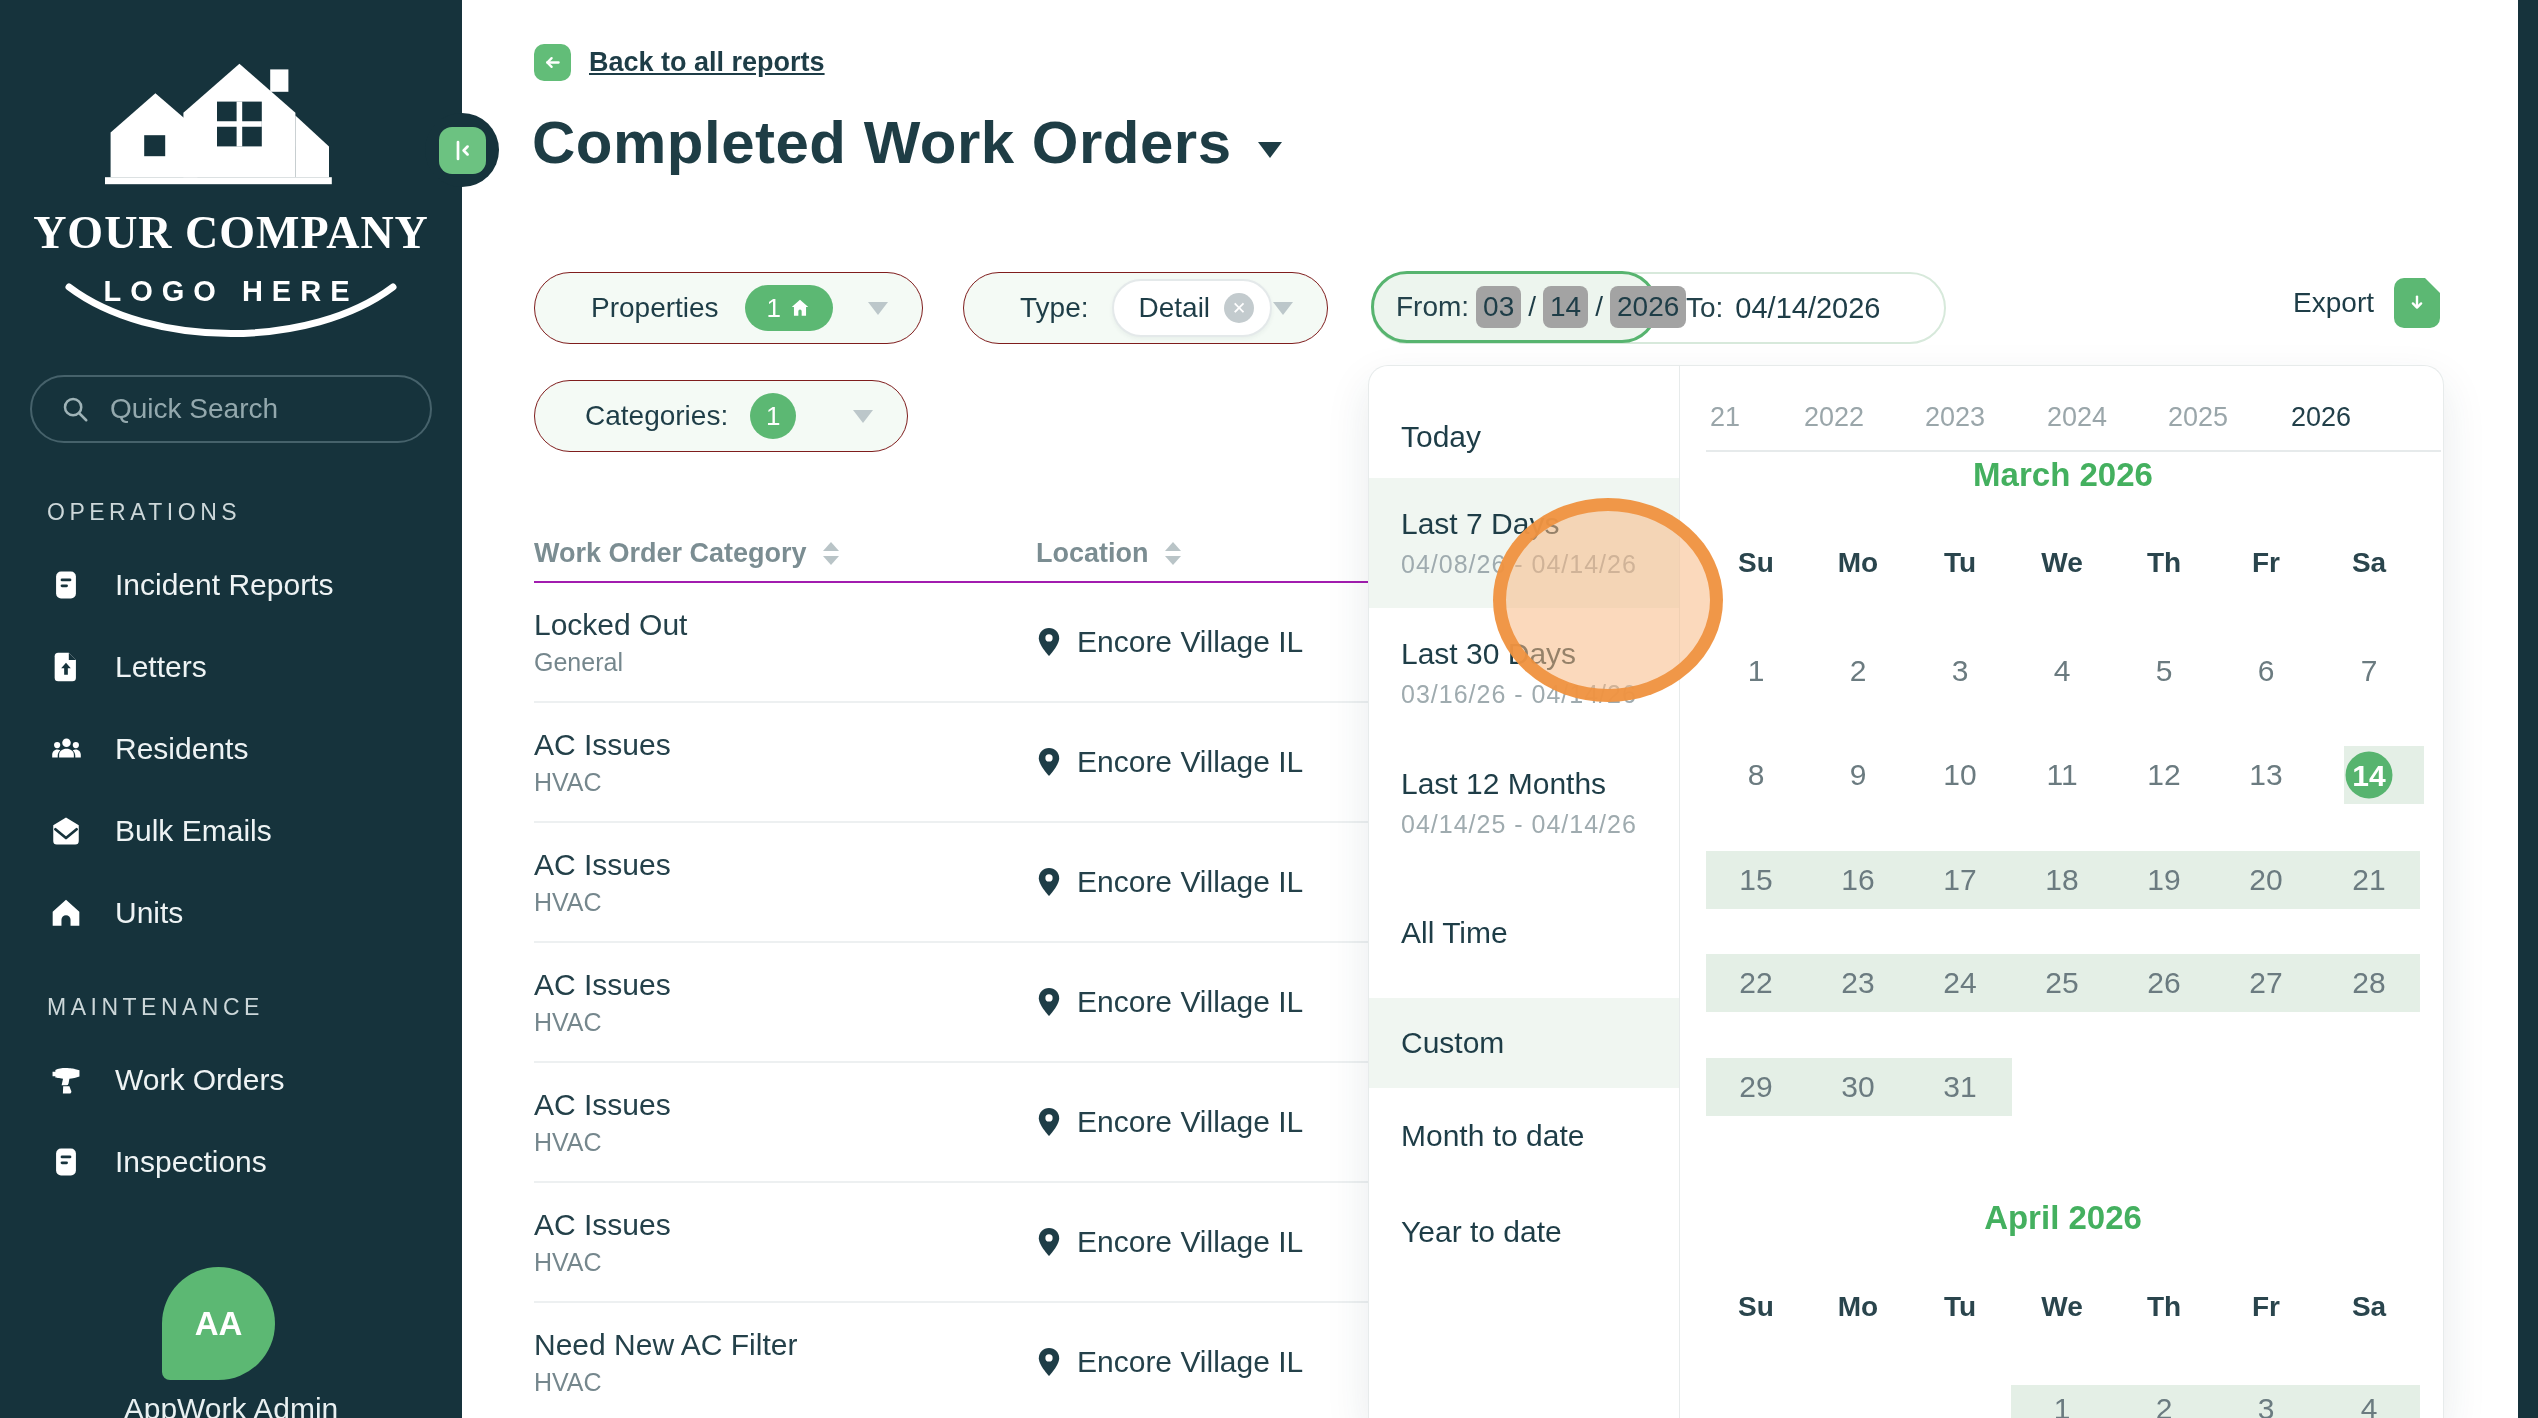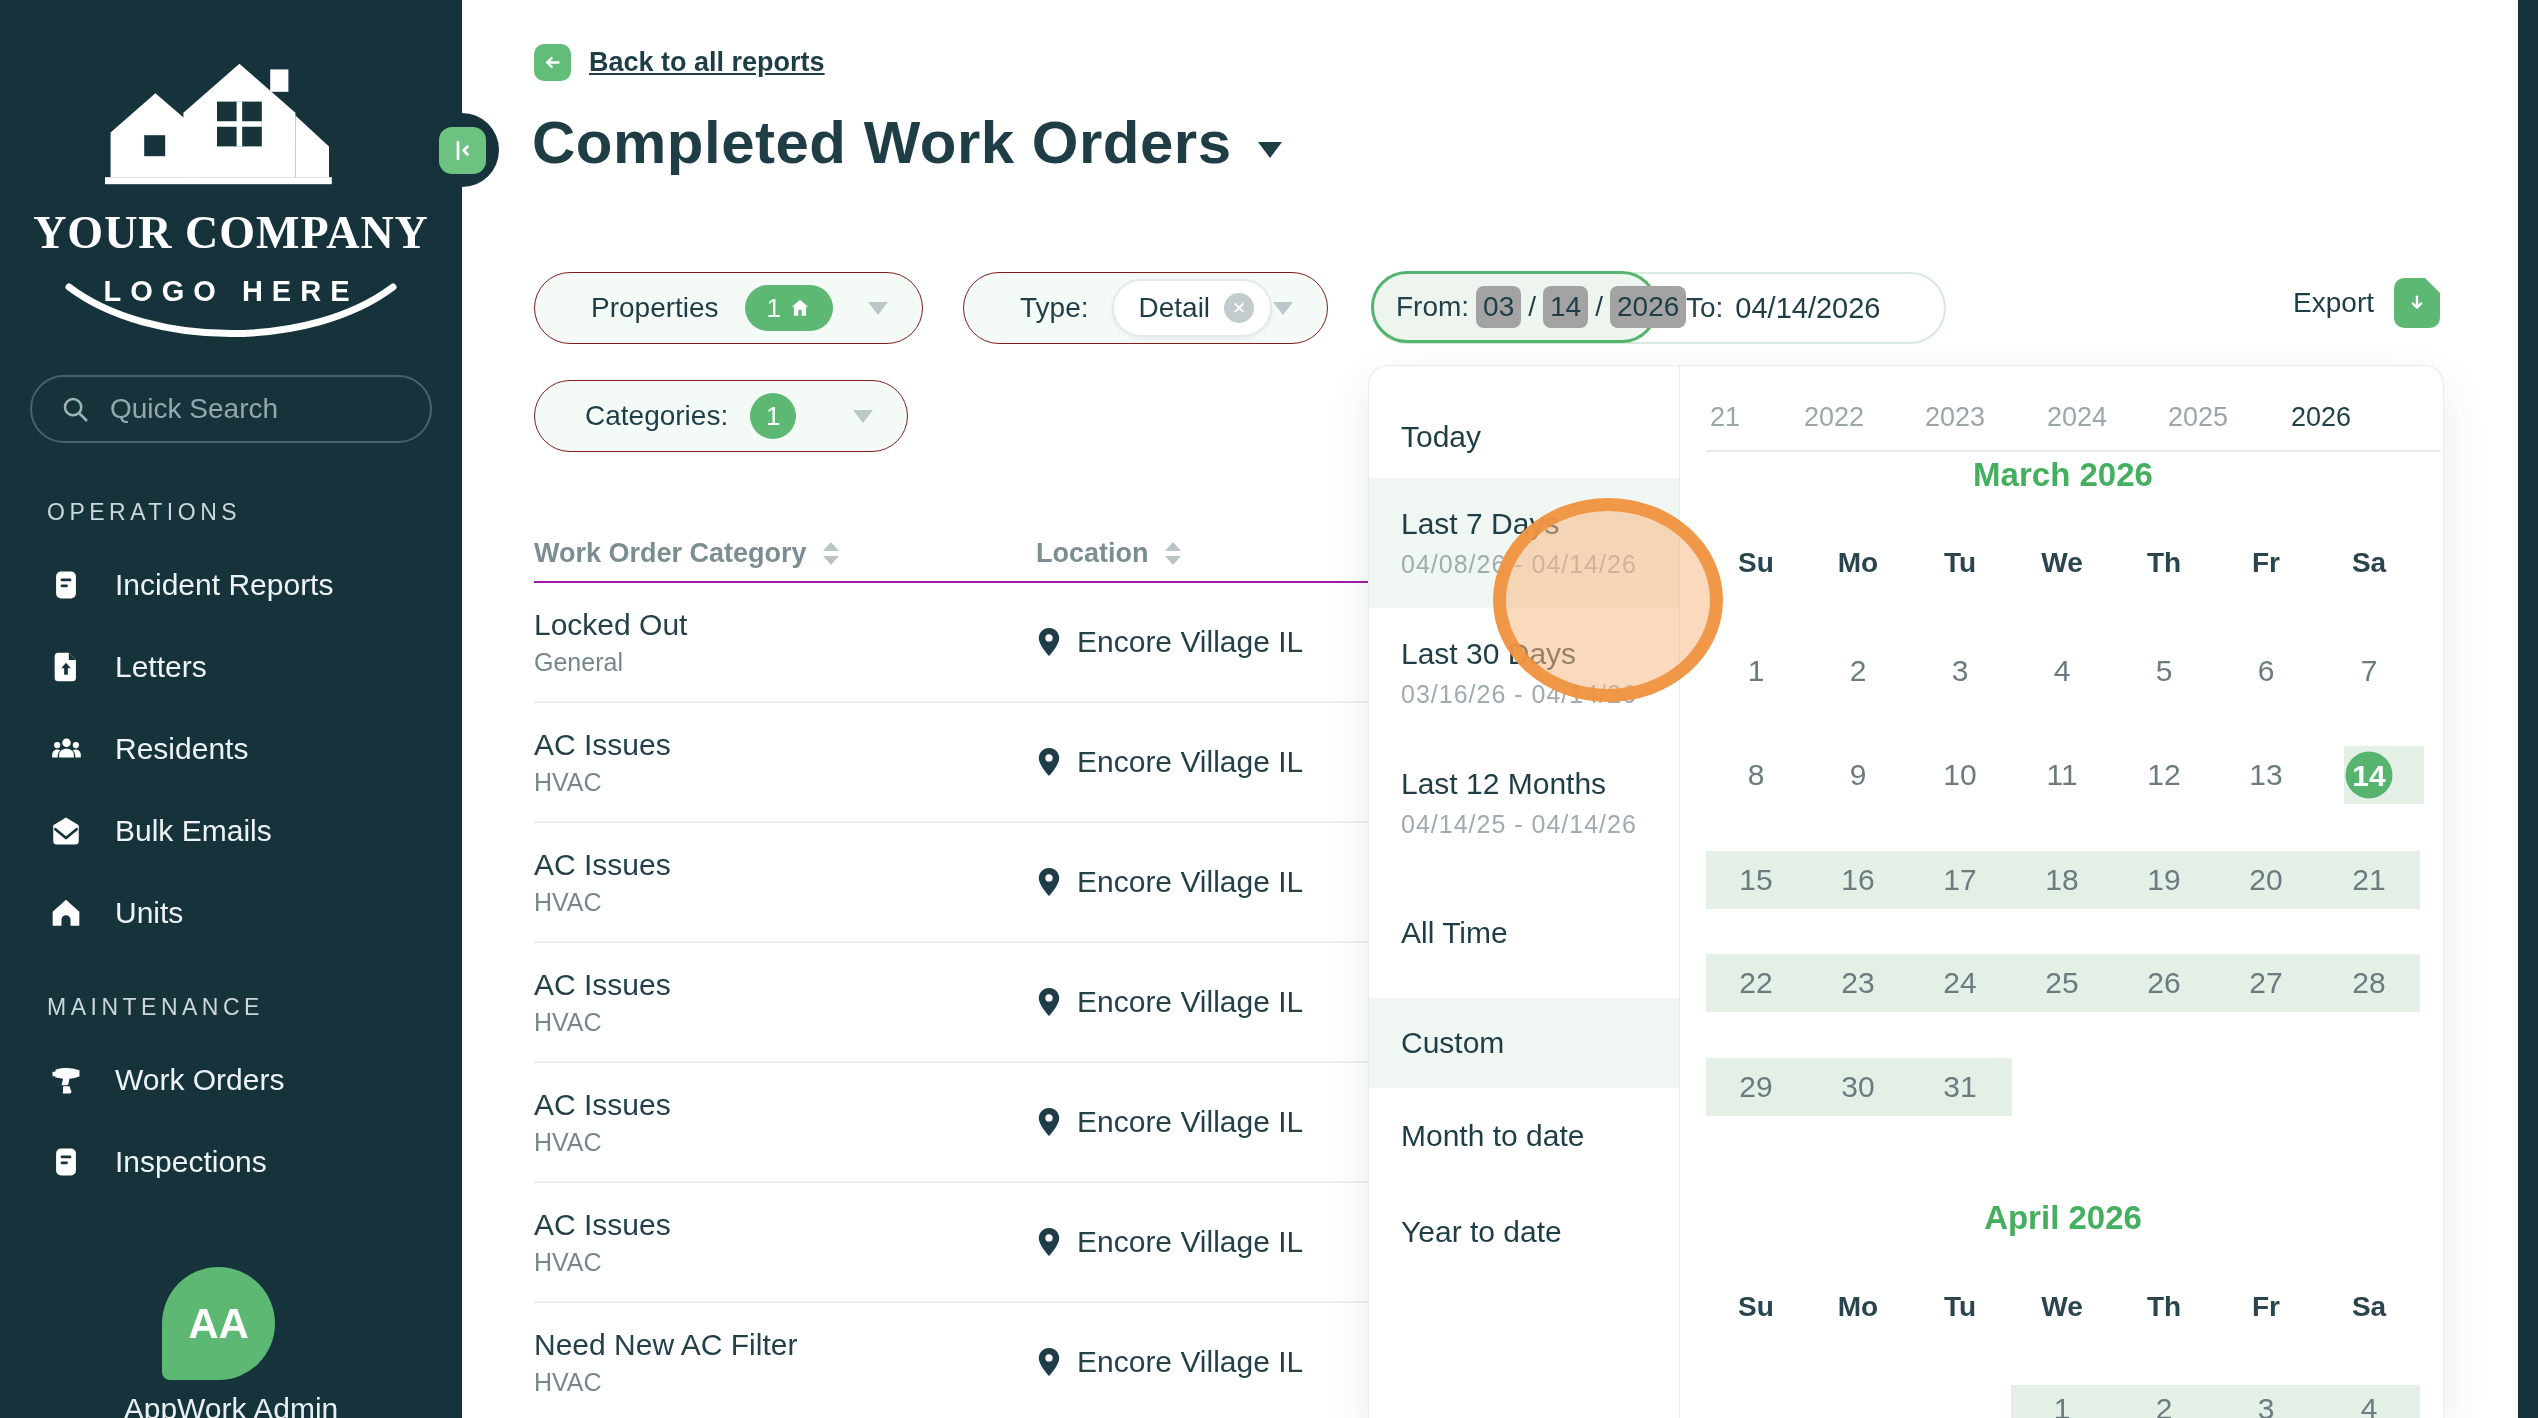--- a/index.html
+++ b/index.html
@@ -11,21 +11,21 @@
   .logo { margin:40px auto 0; width:400px; text-align:center; color:#fff; }
   .logo-line1 { font-family:"Liberation Serif", serif; font-size:46px; font-weight:700; letter-spacing:1px; margin-top:-6px; }
   .logo-wrap2 { position:relative; margin-top:16px; height:96px; }
   .logo-line2 { position:relative; z-index:2; font-size:29px; font-weight:700; letter-spacing:9px; }
   .logo-arc { position:absolute; left:30px; top:8px; z-index:1; }
   .search { margin:4px 30px 0; height:68px; border:2px solid #46626b; border-radius:34px; display:flex; align-items:center; gap:20px; padding:0 28px; color:#93a8ad; font-size:28px; cursor:text; }
   .sec-label { margin:56px 0 0 47px; font-size:23px; letter-spacing:4.5px; color:#ccd7d9; }
   .nav { margin-top:18px; }
   .nav-item { height:82px; display:flex; align-items:center; gap:30px; padding-left:47px; font-size:30px; color:#eef3f4; cursor:pointer; }
   .nav-item .ic { width:38px; display:flex; justify-content:center; }
-  .avatar { position:absolute; left:162px; top:1267px; width:113px; height:113px; background:#5cb873; border-radius:50% 50% 50% 8px; display:flex; align-items:center; justify-content:center; font-size:42px; font-weight:700; color:#fff; cursor:pointer; }
+  .avatar { position:absolute; left:162px; top:1267px; width:113px; height:113px; background:#5cb873; border-radius:50% 50% 50% 8px; display:flex; align-items:center; justify-content:center; font-size:33px; font-weight:700; color:#fff; cursor:pointer; }
   .admin-name { position:absolute; top:1392px; width:100%; text-align:center; font-size:30px; color:#e8f0f1; }
   .collapse-btn { position:absolute; left:425px; top:113px; width:74px; height:74px; border-radius:50%; background:#16333c; display:flex; align-items:center; justify-content:center; z-index:30; cursor:pointer; }
   .collapse-inner { width:47px; height:47px; background:#6cc281; border-radius:13px; display:flex; align-items:center; justify-content:center; }
 
   
   .main { position:absolute; left:462px; top:0; width:2076px; height:1418px; background:#fff; }
   .back-link { position:absolute; left:72px; top:44px; display:flex; align-items:center; gap:18px; cursor:pointer; }
   .back-ic { width:37px; height:37px; border-radius:10px; background:#62bd78; display:flex; align-items:center; justify-content:center; }
   .back-txt { font-size:27px; font-weight:600; color:#1e3d47; text-decoration:underline; }
   .page-title-row { position:absolute; left:70px; top:108px; display:flex; align-items:center; gap:26px; }

